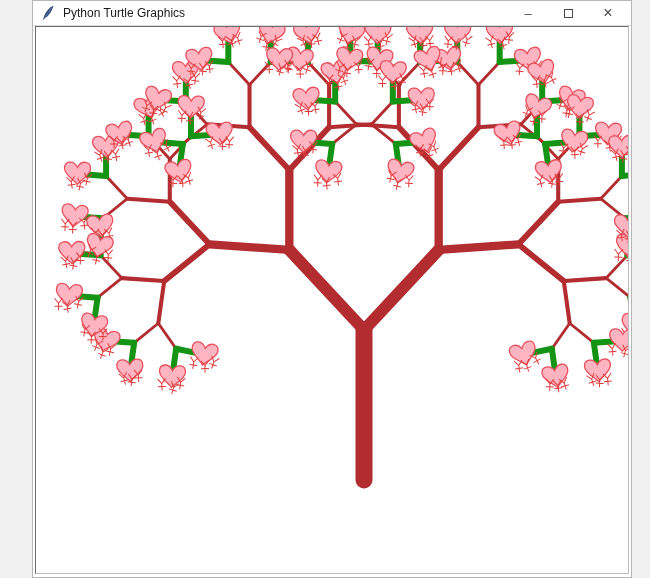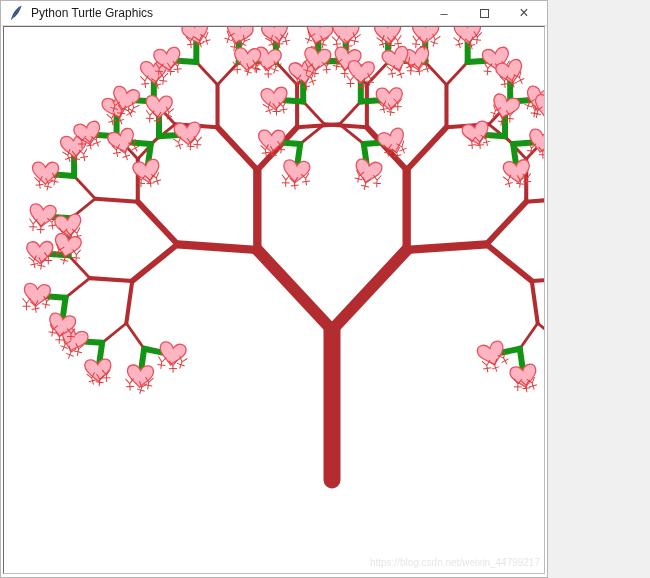--- a/index.html
+++ b/index.html
@@ -1,19 +1,19 @@
 <!DOCTYPE html>
 <html><head>
 <meta charset="utf-8">
 <style>
   html,body{margin:0;padding:0;background:#f0f0f0;}
   .window{
-    position:relative;width:548px;height:578px;box-sizing:border-box;
+    position:relative;width:600px;height:578px;box-sizing:border-box;
     background:#ffffff;border:1px solid #b6b6b6;
-    font-family:"Liberation Sans", sans-serif;overflow:hidden;
+    font-family:"Liberation Sans", sans-serif;overflow:hidden;margin-left:32px;
   }
   .titlebar{
     position:absolute;top:0;left:0;right:0;height:25px;
     display:flex;align-items:center;background:#ffffff;
     border-bottom:1px solid #dcdcdc;box-sizing:border-box;
   }
   .app-icon{width:14px;height:16px;margin-left:8px;flex:0 0 auto;}
   .title-text{margin-left:8px;font-size:12px;color:#1b1b1b;white-space:nowrap;}
   .controls{margin-left:auto;display:flex;height:100%;}
   .ctrl-btn{
@@ -572,16 +572,15 @@
             <path d="M0,6 L0,-2 M0,-1 L-4,-6 M0,-1 L4,-6 M-4,2 L4,2" stroke="#e23a3a" stroke-width="1" fill="none" transform="translate(7.2,8.3) rotate(-6.4)"></path>
           </g>
           <g transform="translate(487.8,327.7) rotate(-16.3)">
             <path d="M0,10.4 C-2.6,6.5 -13,1.3 -13,-5.46 C-13,-13 -3.9,-14.040000000000001 0,-6.5 C3.9,-14.040000000000001 13,-13 13,-5.46 C13,1.3 2.6,6.5 0,10.4 Z" fill="#ffb4c2" stroke="#e9505e" stroke-width="1.3"></path>
             <path d="M0,6 L0,-2 M0,-1 L-4,-6 M0,-1 L4,-6 M-4,2 L4,2" stroke="#e23a3a" stroke-width="1" fill="none" transform="translate(-8.0,9.9) rotate(7.1)"></path>
             <path d="M0,6 L0,-2 M0,-1 L-4,-6 M0,-1 L4,-6 M-4,2 L4,2" stroke="#e23a3a" stroke-width="1" fill="none" transform="translate(-0.2,11.7) rotate(-2.1)"></path>
             <path d="M0,6 L0,-2 M0,-1 L-4,-6 M0,-1 L4,-6 M-4,2 L4,2" stroke="#e23a3a" stroke-width="1" fill="none" transform="translate(10.6,7.6) rotate(-11.4)"></path>
           </g>
         </g>
       </svg>
-    <div class="watermark">https://blog.csdn.net/weixin_44799217</div>
   </div>
 
 </div>
 
 </body></html>

